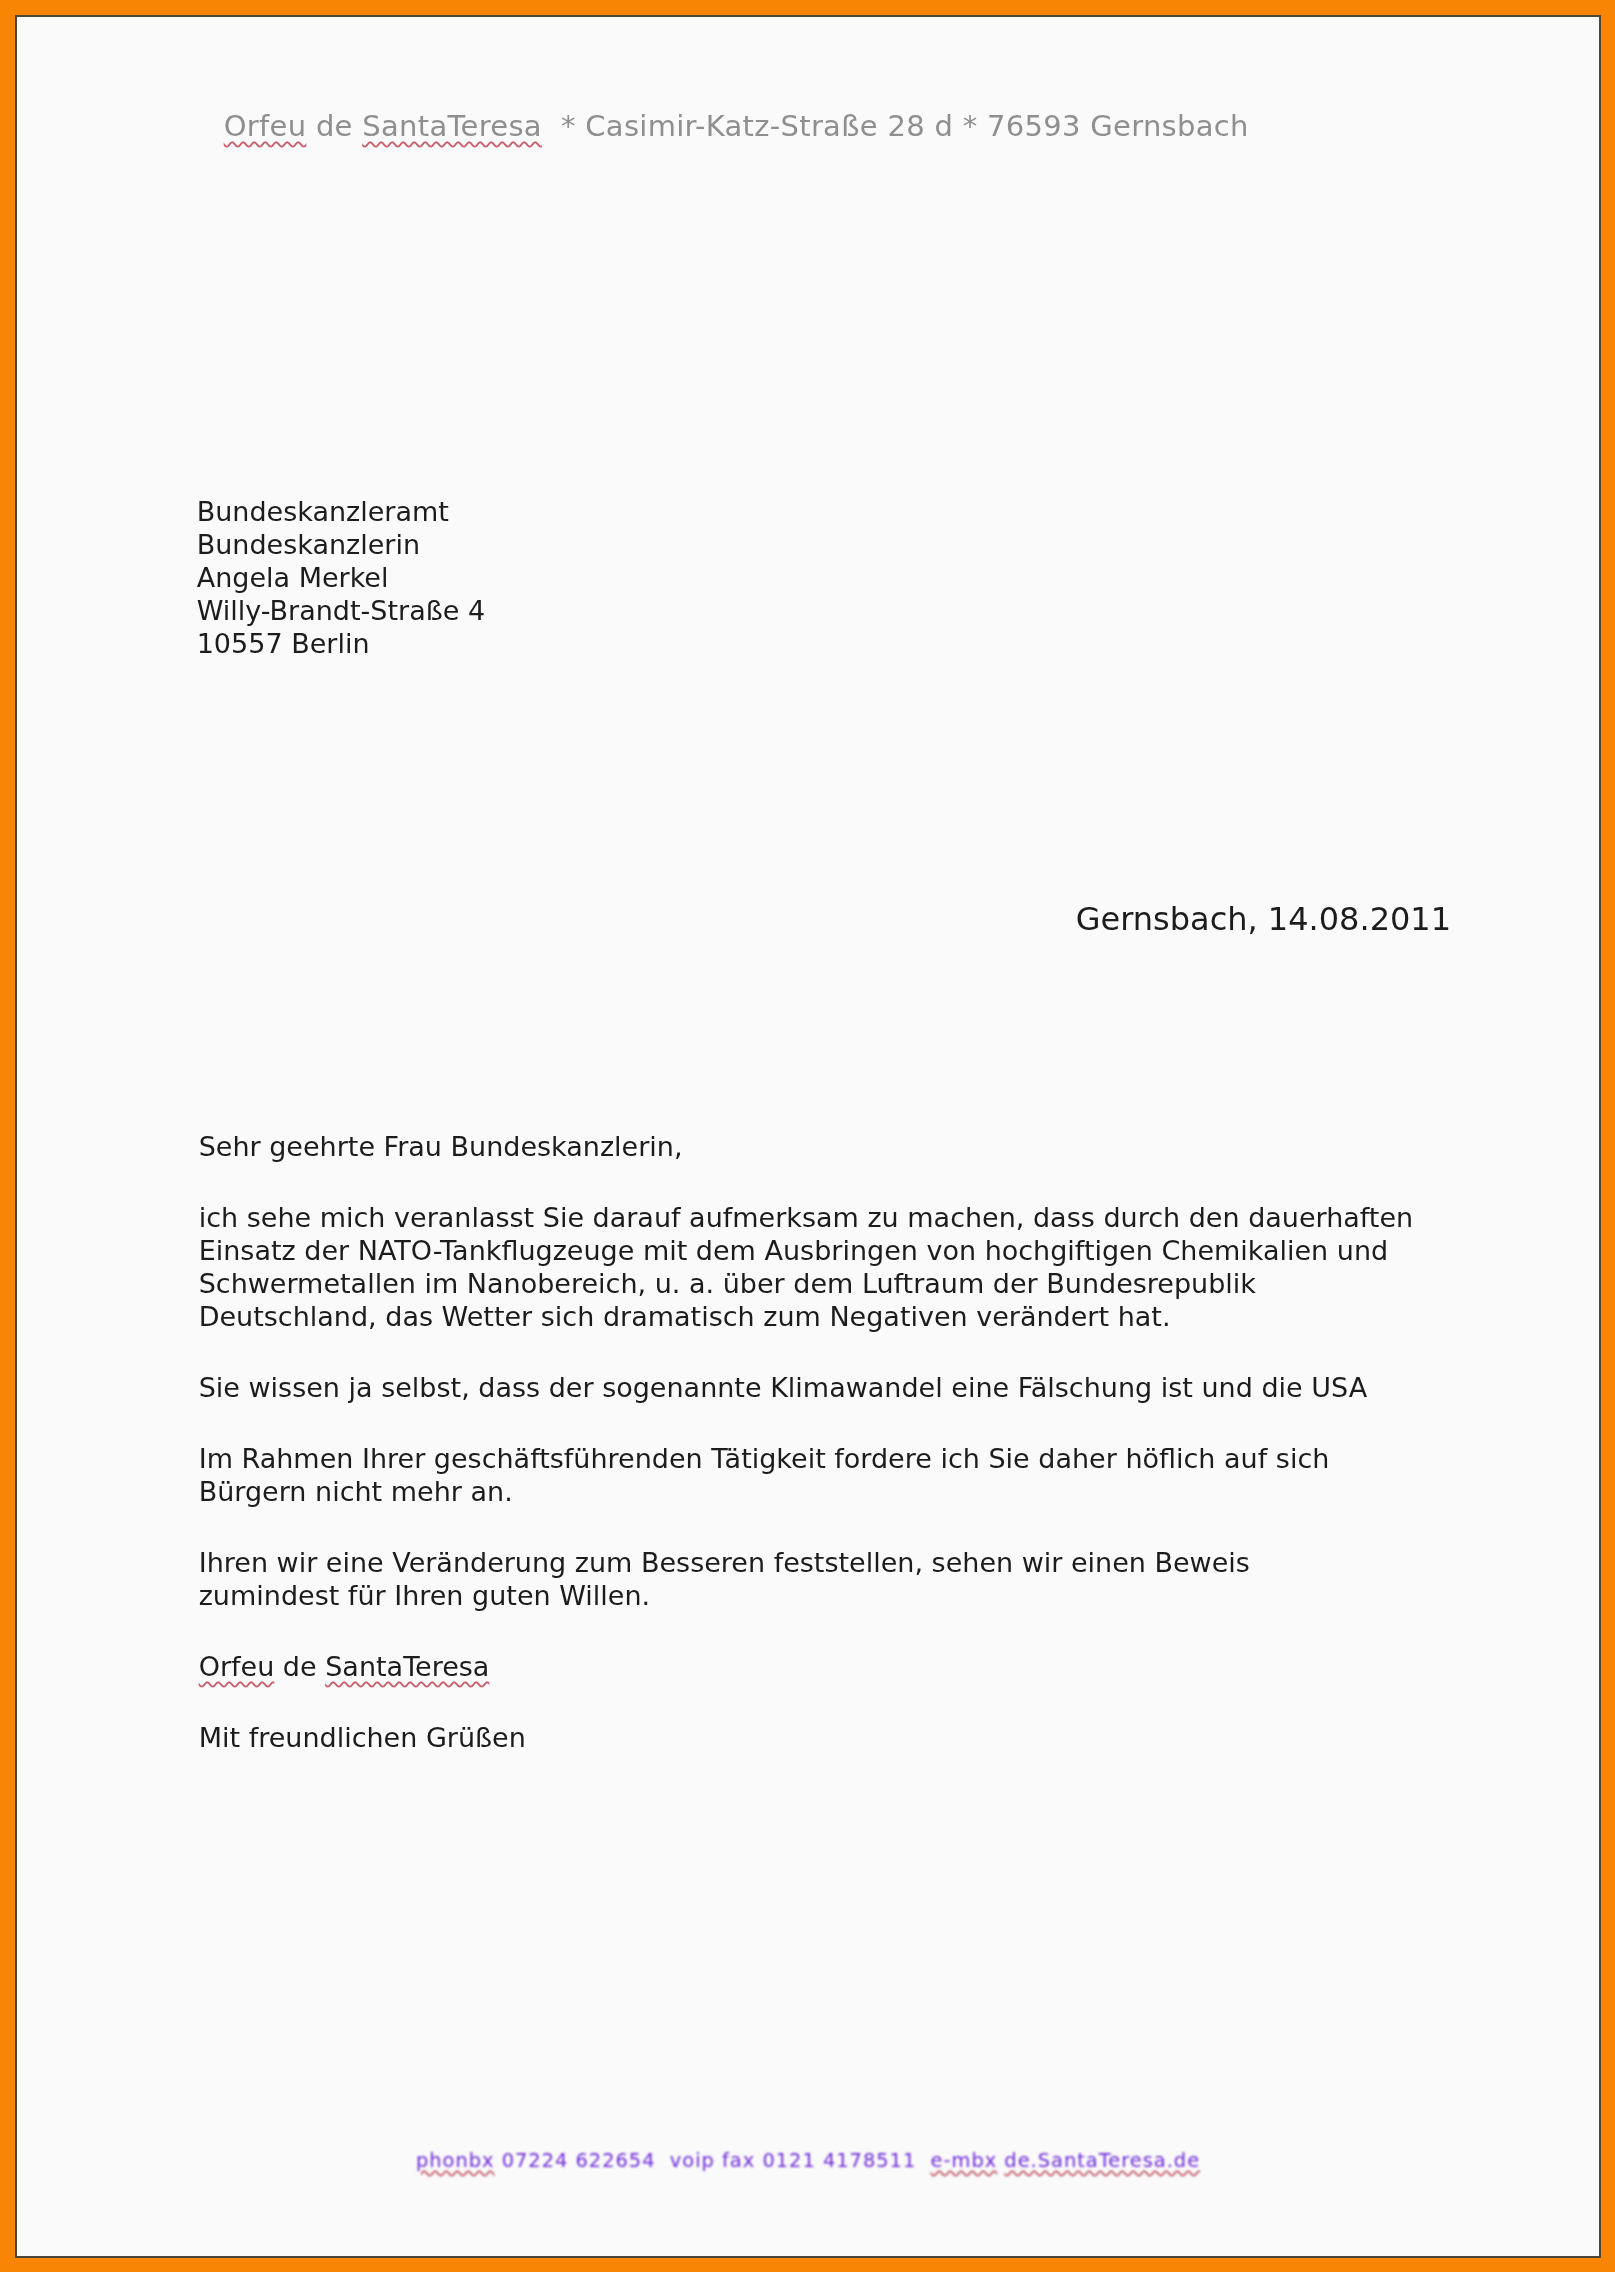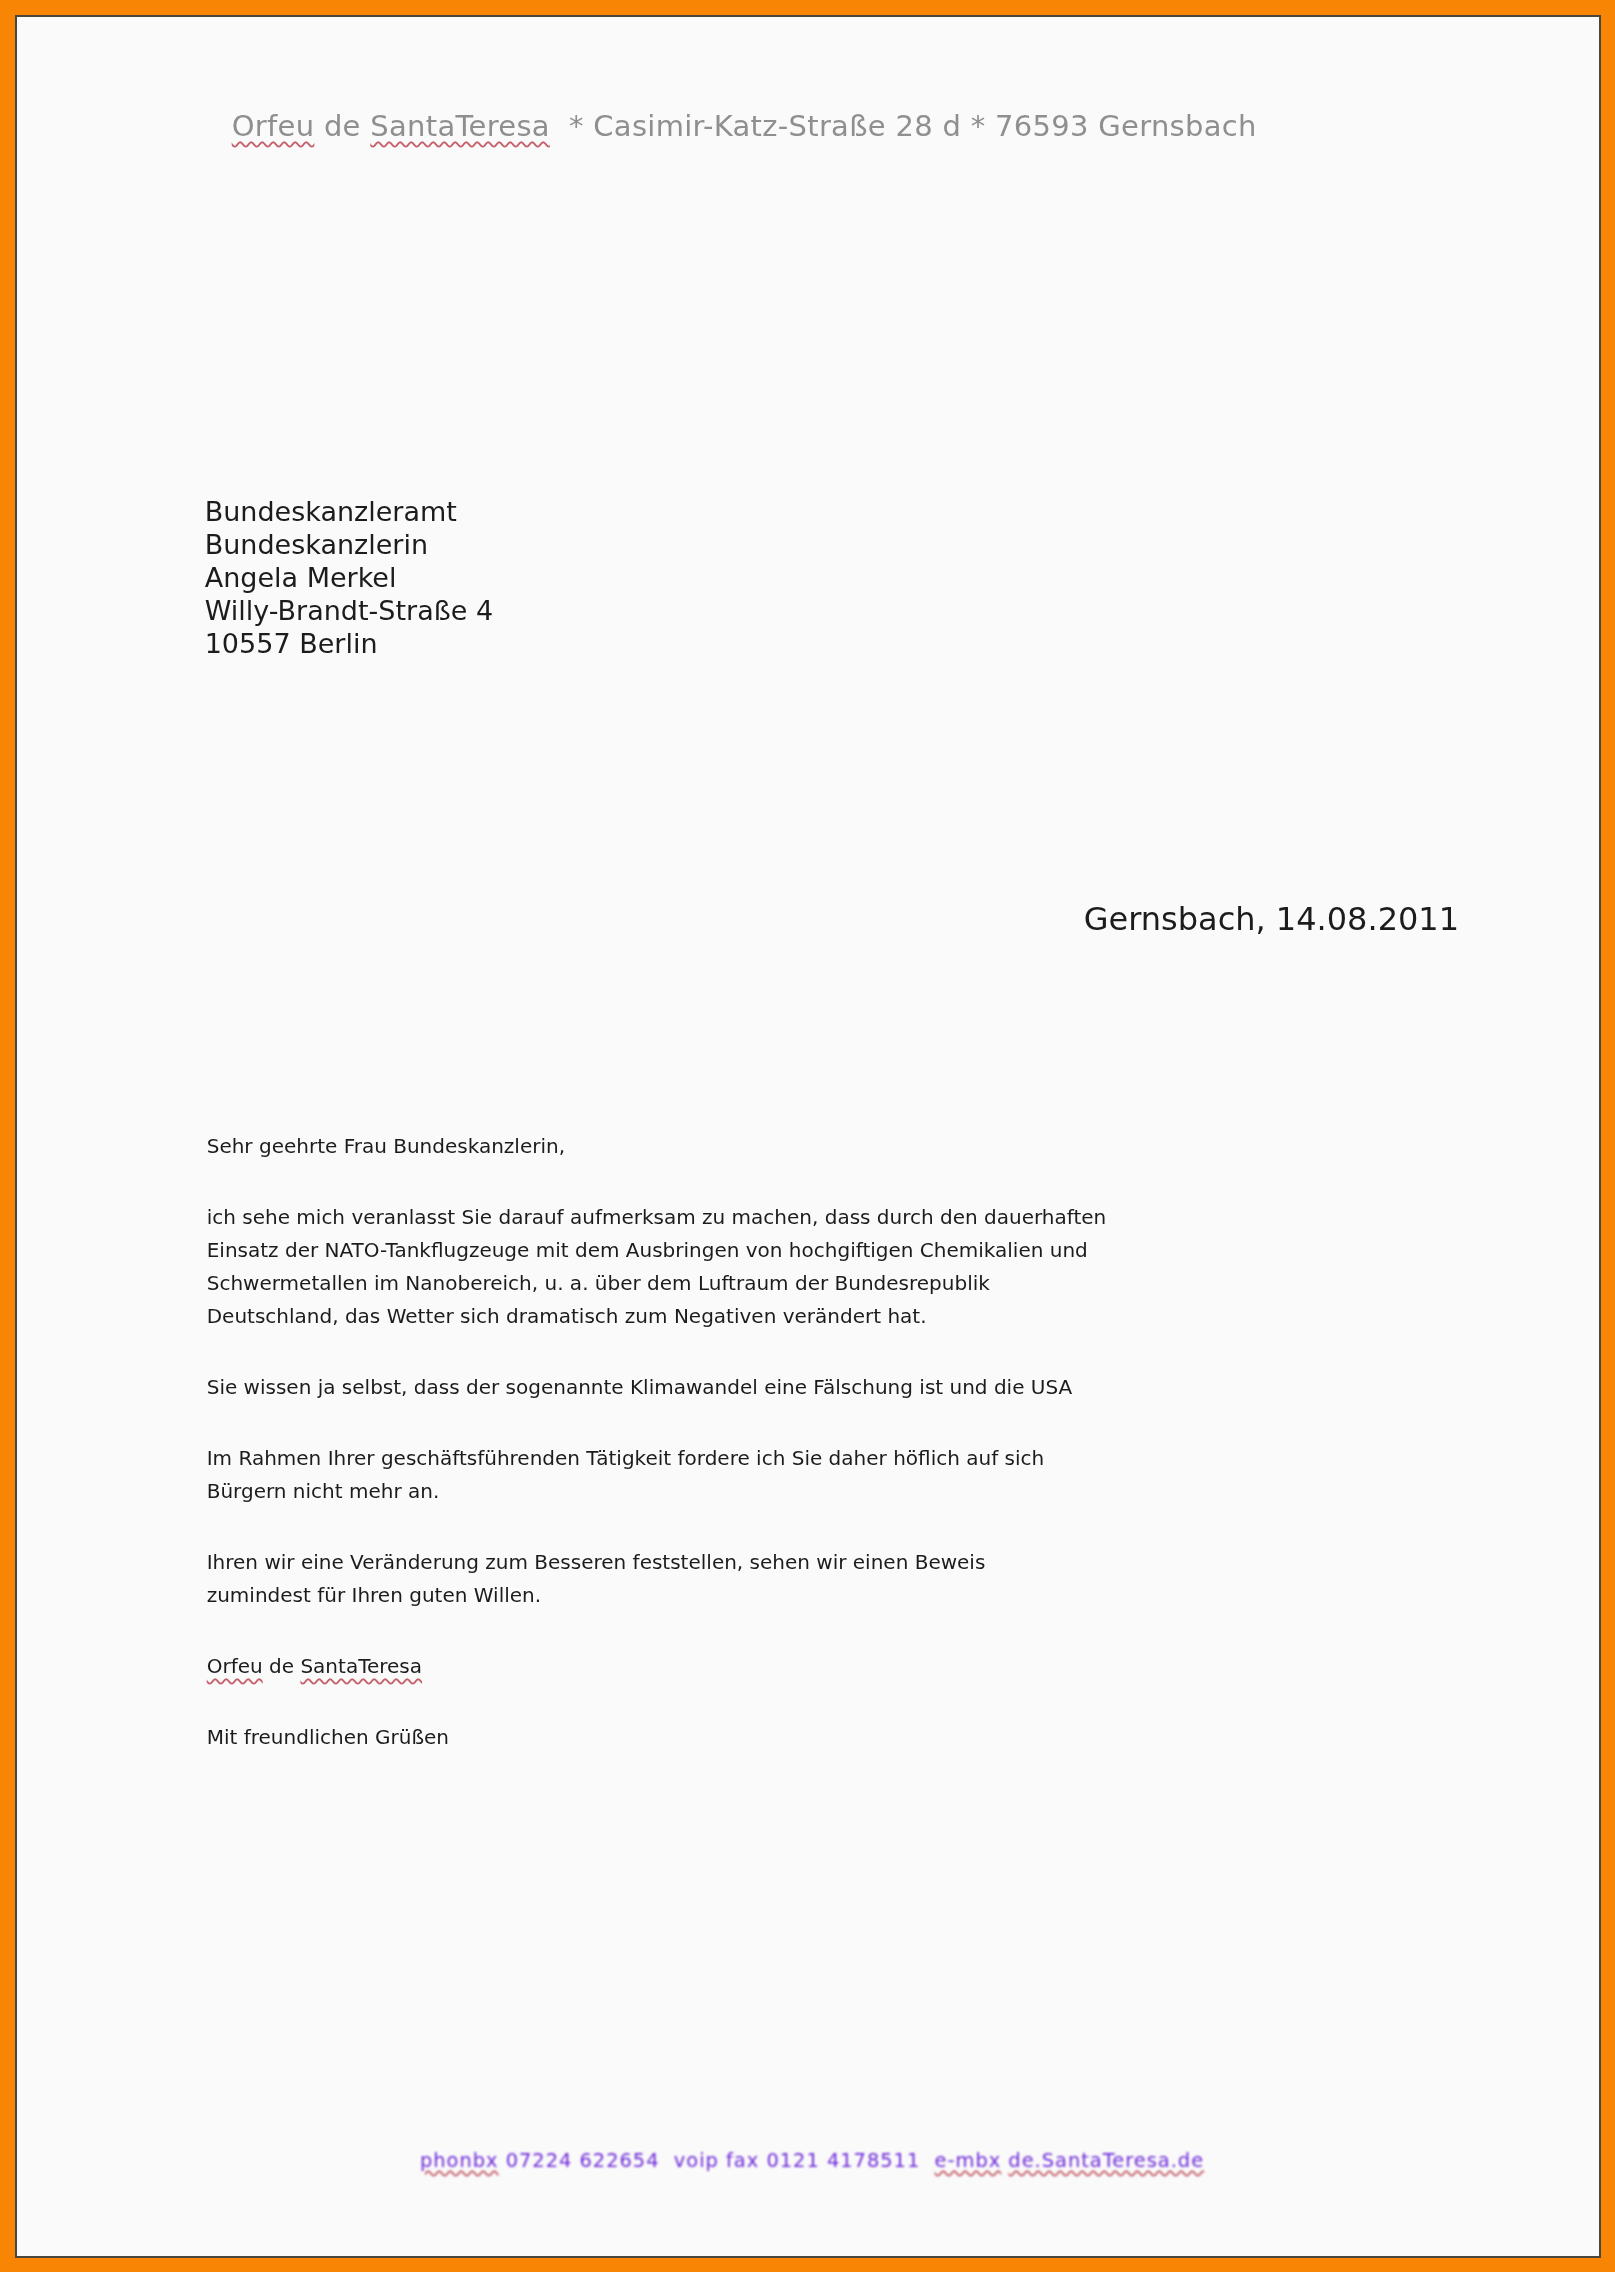--- a/index.html
+++ b/index.html
@@ -11,31 +11,31 @@
   }
   .frame { position: absolute; inset: 0; padding: 14.7px; box-sizing: border-box; }
   .page {
     width: 100%; height: 100%;
     background: #fafafa;
     border: 2px solid #49463e;        
     box-sizing: border-box;
     position: relative;
     overflow: hidden;
   }
-  .content { position: absolute; inset: 0; filter: blur(0.3px); color: #1c1c1c; margin-left: 8px; }
+  .content { position: absolute; inset: 0; filter: blur(0.3px); color: #1c1c1c; }
 
   .header {
     position: absolute; left: 207px; top: 92px;
     font-size: 29px; color: #8f8f8f; white-space: pre; letter-spacing: 0.3px;
   }
   .address { position: absolute; left: 180px; top: 478px; font-size: 27px; line-height: 33px; }
   .date    { position: absolute; left: 1059px; top: 883px; font-size: 32px; }
   .subject { position: absolute; left: 180px; top: 951px; font-size: 27px; font-weight: bold; letter-spacing: 0.3px; }
 
-  .body { position: absolute; left: 182px; top: 1113px; width: 1309px; font-size: 20px; line-height: 33px; }
+  .body { position: absolute; left: 182px; top: 1113px; width: 1309px; font-size: 27px; line-height: 33px; }
   .body p { margin: 0 0 38px 0; }
   .line { display: block; white-space: pre; }
 
   .sq {
     text-decoration-line: underline;
     text-decoration-style: wavy;
     text-decoration-color: #c6606c;
     text-decoration-thickness: 2px;
     text-underline-offset: 5.3px;
   }

